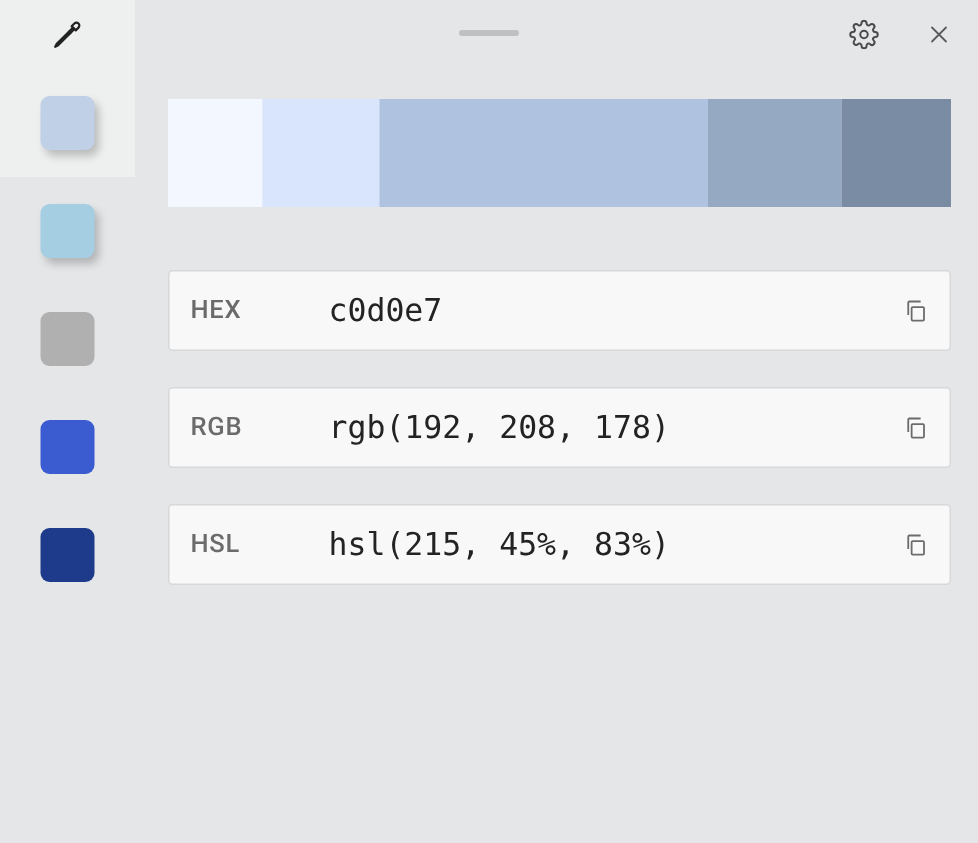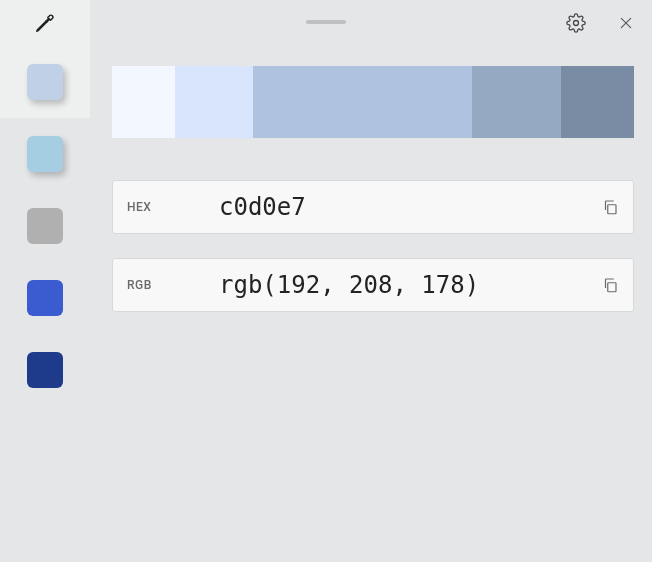--- a/index.html
+++ b/index.html
@@ -102,29 +102,29 @@
     height: 54px;
     display: flex;
     align-items: center;
     padding: 0 14px;
     margin-bottom: 24px;
     cursor: pointer;
   }
   .value-label {
     width: 92px;
     color: #6b6b6b;
-    font-size: 12px;
+    font-size: 17px;
     font-weight: 500;
     letter-spacing: 0.5px;
   }
   .value-text {
     flex: 1;
     color: #232323;
     font-family: "Consolas", "Menlo", monospace;
-    font-size: 24px;
+    font-size: 21px;
   }
   .copy-icon {
     color: #6b6b6b;
     display: flex;
     align-items: center;
     justify-content: center;
     cursor: pointer;
   }
   svg { display: block; }
 </style>
@@ -208,13 +208,25 @@
     <div class="copy-icon">
       <span>
         <svg width="18" height="18" viewBox="0 0 24 24" fill="none" stroke="#6b6b6b" stroke-width="1.6">
           <rect x="9" y="9" width="11" height="12" rx="1"></rect>
           <path d="M6 16V5a1 1 0 011-1h10"></path>
         </svg>
       </span>
     </div>
   </div>
 
+  <div class="value-row">
+    <div class="value-label">HSL</div>
+    <div class="value-text">hsl(215, 45%, 83%)</div>
+    <div class="copy-icon">
+      <span>
+        <svg width="18" height="18" viewBox="0 0 24 24" fill="none" stroke="#6b6b6b" stroke-width="1.6">
+          <rect x="9" y="9" width="11" height="12" rx="1"></rect>
+          <path d="M6 16V5a1 1 0 011-1h10"></path>
+        </svg>
+      </span>
+    </div>
+  </div>
 </div>
 
 </body></html>

